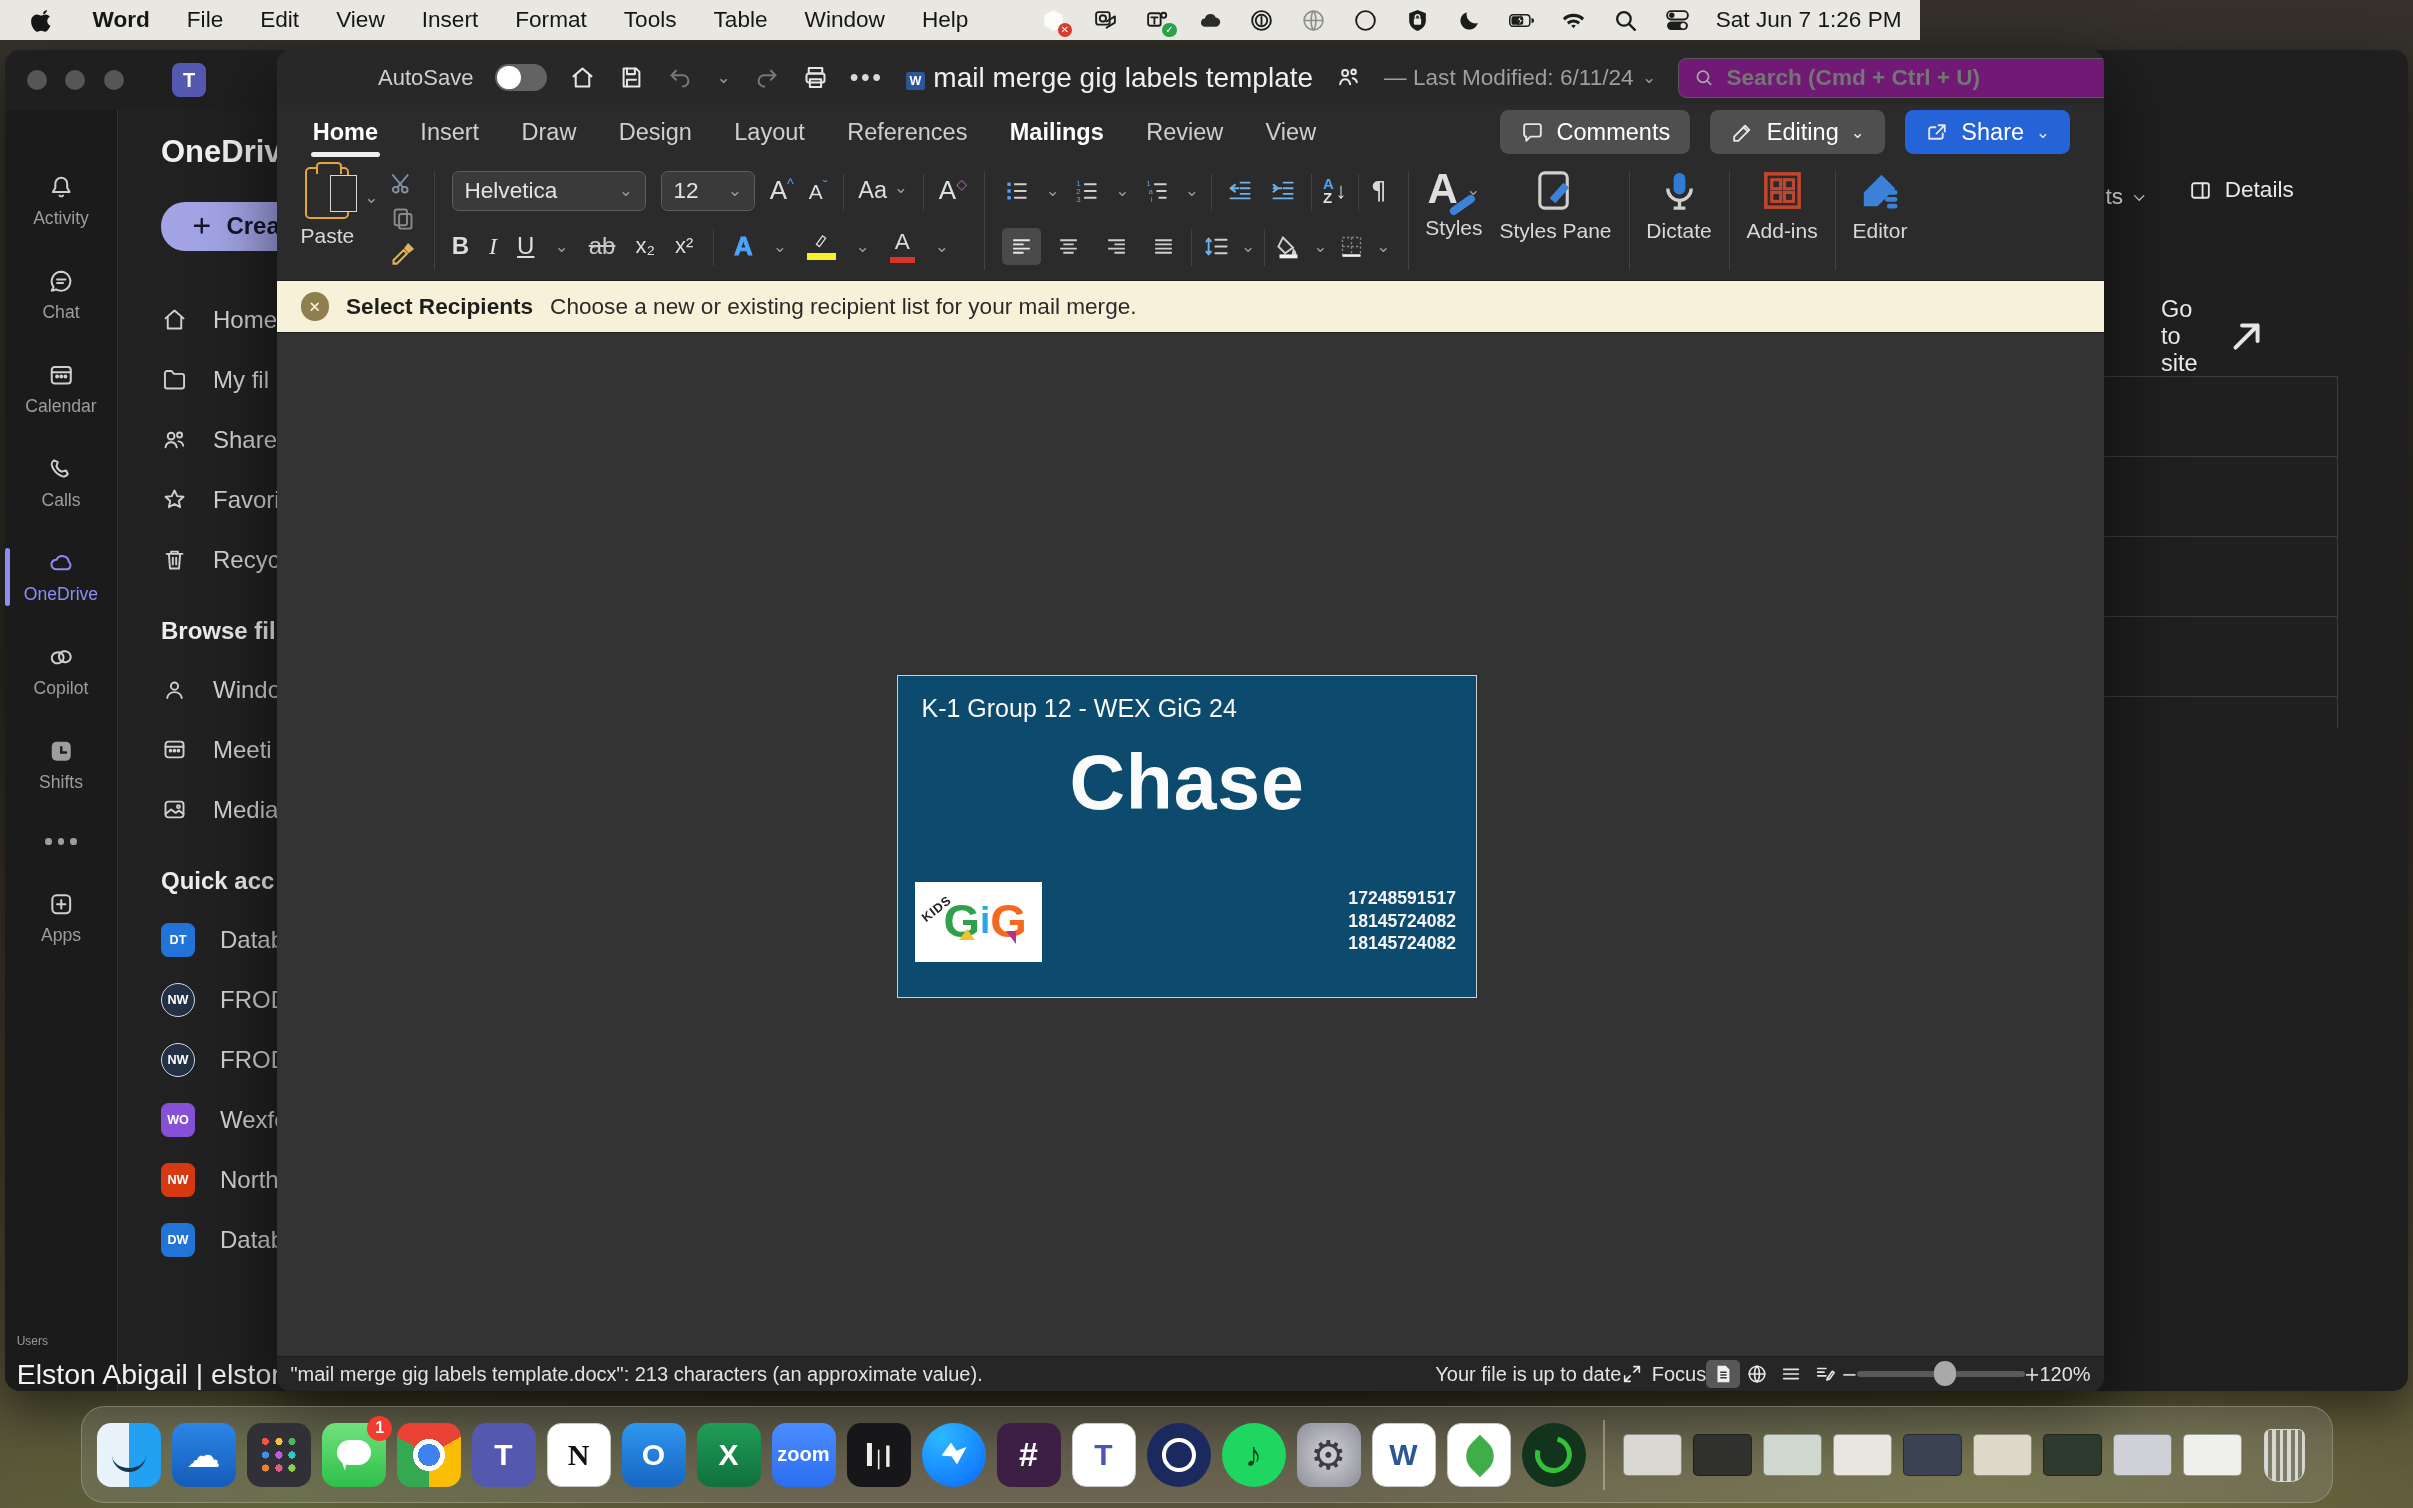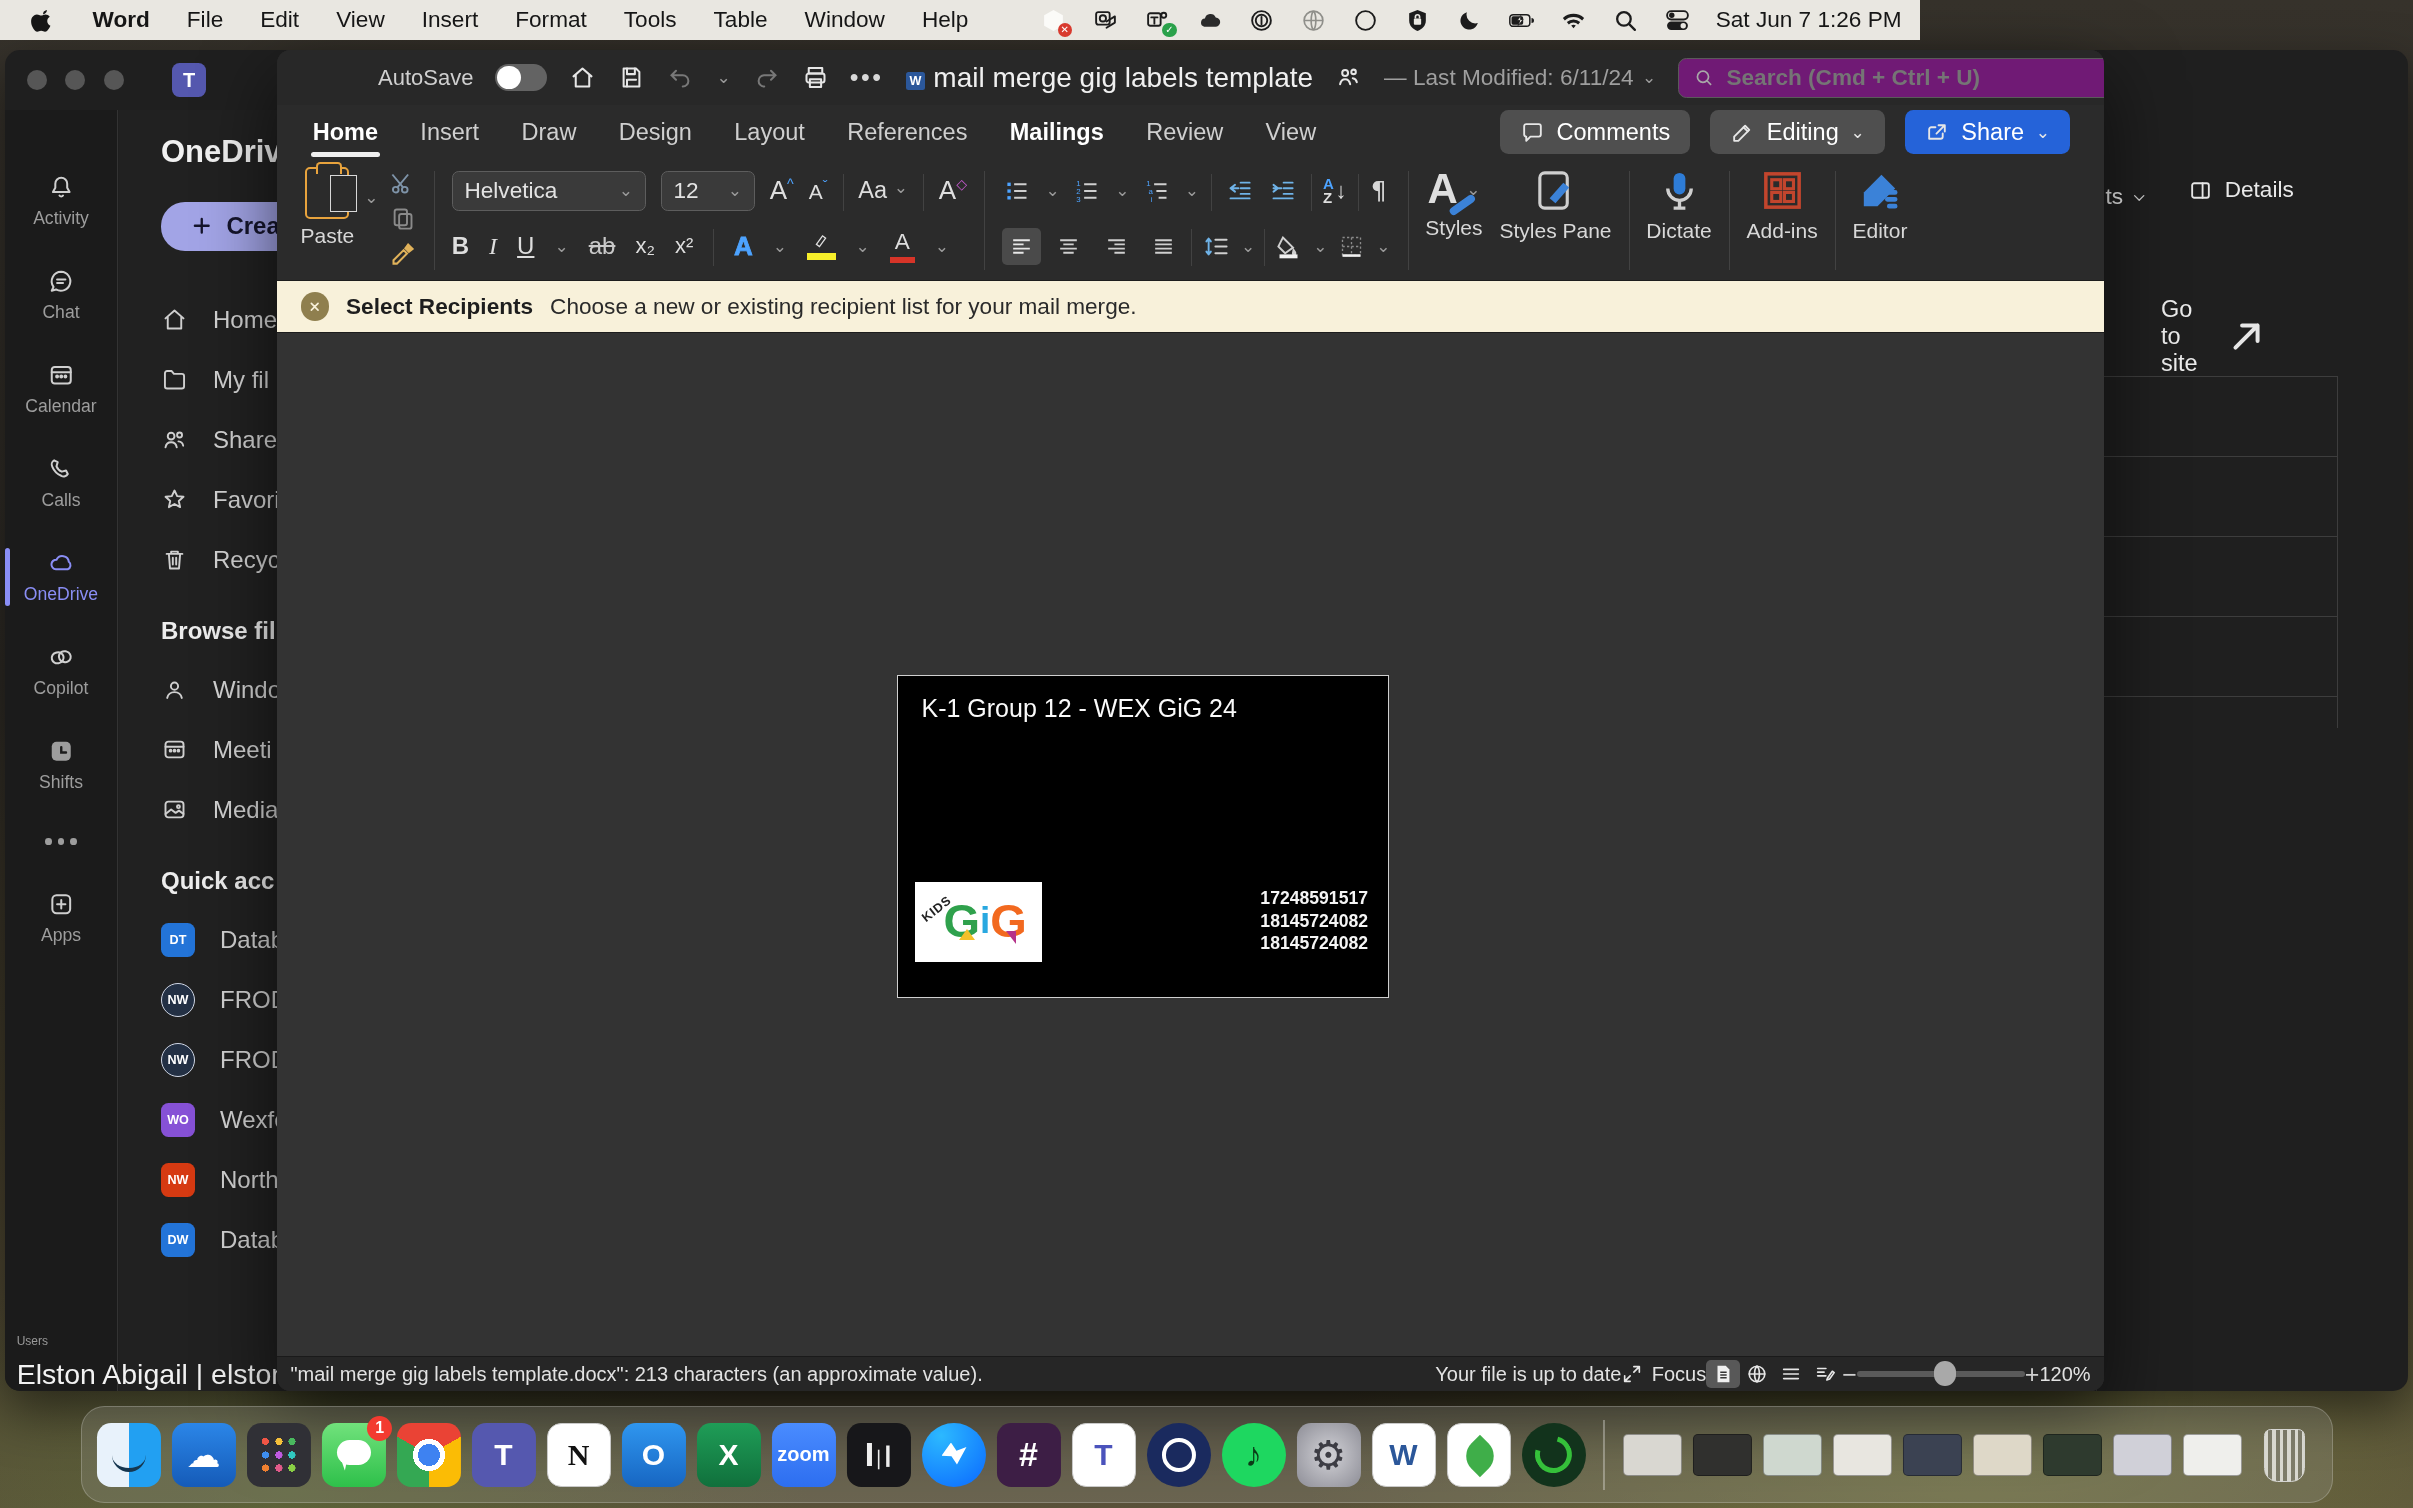--- a/index.html
+++ b/index.html
@@ -114,21 +114,21 @@
   .styleA{font-size:42px;font-weight:bold;color:#dedede;position:relative;line-height:44px;}
   .styleA i{position:absolute;right:-18.4px;bottom:1.7px;width:28.5px;height:8.4px;background:#3b82d8;border-radius:4.2px;transform:rotate(-35deg);}
   
   .w-notif{position:absolute;left:0;top:231px;width:100%;height:52px;background:#f8f1da;display:flex;align-items:center;gap:17px;padding:0 23.5px;border-bottom:0.8px solid #1d1d1d;}
   .n-x{width:28.5px;height:28.5px;border-radius:50%;background:#8f7f4e;display:flex;align-items:center;justify-content:center;}
   .n-x svg{width:13.4px;height:13.4px;}
   .n-title{font-size:22.6px;font-weight:bold;color:#1e1e1e;}
   .n-msg{font-size:22.6px;color:#2a2a2a;}
   
   .w-doc{position:absolute;left:0;top:283px;width:100%;bottom:35px;background:#333333;}
-  .doc-label{position:absolute;left:620px;top:342px;width:492px;height:323px;background:#000000;border:1.7px solid #cfcfcf;}
+  .doc-label{position:absolute;left:620px;top:342px;width:580px;height:323px;background:#0c4a6e;border:1.7px solid #cfcfcf;}
   .dl-head{position:absolute;left:23.5px;top:18.4px;font-size:25px;color:#fafafa;}
   .dl-first{position:absolute;left:0;width:100%;top:62px;text-align:center;font-size:77px;font-weight:bold;color:#fbfbfb;letter-spacing:0.8px;}
   .dl-last{position:absolute;left:0;width:100%;top:168px;text-align:center;font-size:42px;font-weight:bold;color:#fbfbfb;}
   .dl-logo{position:absolute;left:17px;top:206px;width:127px;height:80px;background:#ffffff;overflow:hidden;}
   .kids{position:absolute;left:5px;top:20px;font-size:12.6px;font-weight:bold;color:#222;transform:rotate(-38deg);letter-spacing:0.8px;}
   .gig{position:absolute;left:28.5px;top:15px;font-size:47px;font-weight:bold;display:flex;align-items:flex-end;line-height:47px;}
   .gig .g1{color:#2fa14c;}
   .gig .ii{color:#29a8e0;font-size:37px;}
   .gig .g2{color:#f2691f;}
   .tri-y{position:absolute;left:44px;top:47px;width:0;height:0;border-left:8.4px solid transparent;border-right:8.4px solid transparent;border-bottom:11.7px solid #f5c02a;}
@@ -838,20 +838,21 @@
             <path d="M6 6l12 12M18 6L6 18"></path>
           </svg>
       </span>
       <span class="n-title">Select Recipients</span>
       <span class="n-msg">Choose a new or existing recipient list for your mail merge.</span>
     </div>
 
     <div class="w-doc">
       <div class="doc-label">
         <div class="dl-head">K-1 Group 12 - WEX GiG 24</div>
+        <div class="dl-first">Chase</div>
         <div class="dl-logo">
           <span class="kids">KIDS</span>
           <span class="gig">
             <span class="g1">G</span>
             <span class="ii">i</span>
             <span class="g2">G</span>
           </span>
           <i class="tri-y"></i>
           <i class="tri-p"></i>
         </div>

